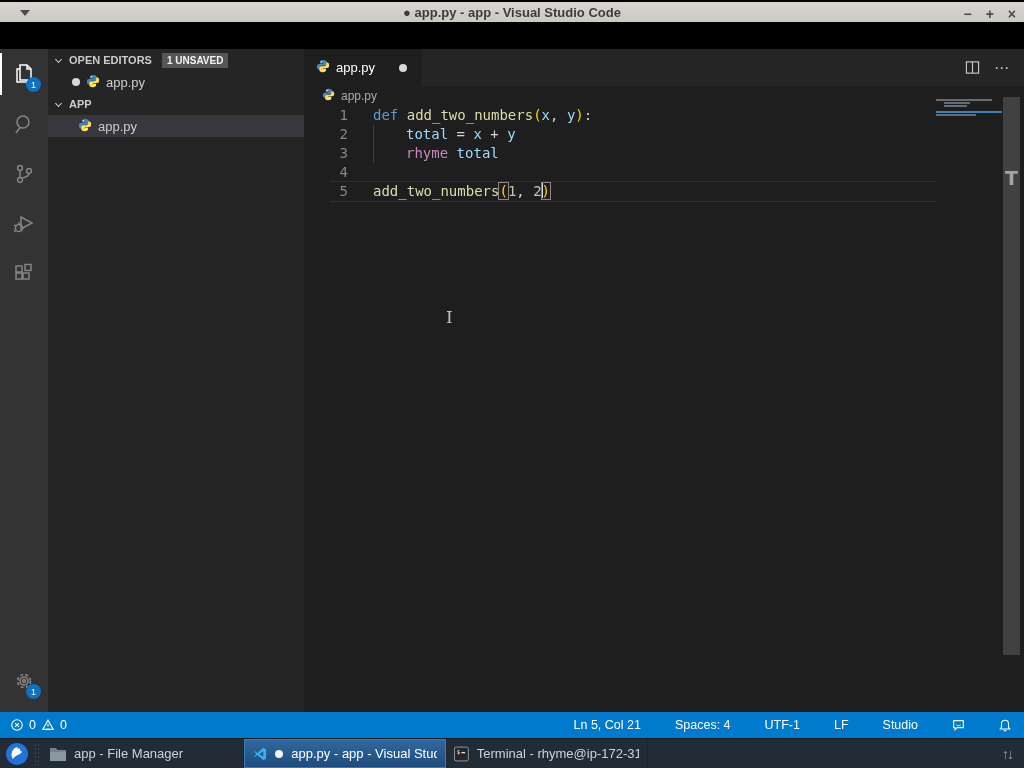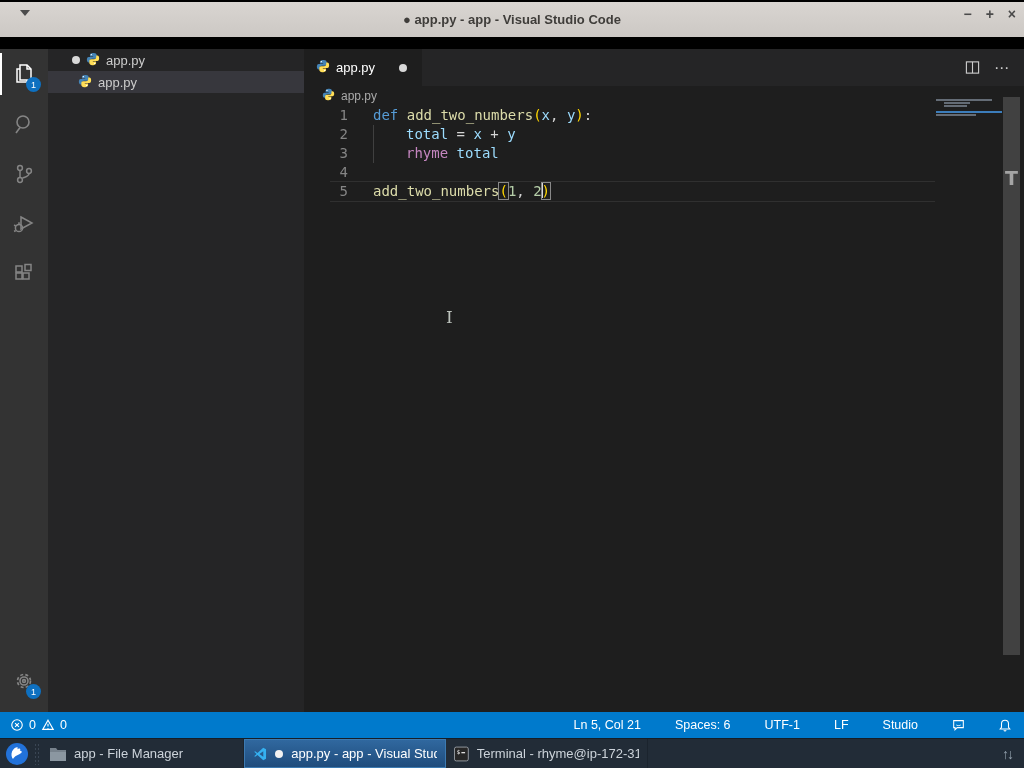--- a/index.html
+++ b/index.html
@@ -1,21 +1,21 @@
 <!DOCTYPE html>
 <html><head>
 <meta charset="utf-8">
 <style>
   * { margin:0; padding:0; box-sizing:border-box; }
   html,body { width:1024px; height:768px; overflow:hidden; background:#000; }
   body { font-family:"Liberation Sans","DejaVu Sans",sans-serif; }
   #desktop { position:relative; width:1024px; height:768px; background:#000; }
 
   
-  .titlebar { position:absolute; top:2px; left:0; width:1024px; height:35px;
+  .titlebar { position:absolute; top:2px; left:0; width:1024px; height:20px;
     background:linear-gradient(#d9d5d1,#ccc8c4); display:flex; align-items:center; }
   .win-menu-tri { position:absolute; left:20px; top:8px; width:0; height:0;
     border-left:5px solid transparent; border-right:5px solid transparent; border-top:6px solid #4c4c4c; }
   .win-title { flex:1; text-align:center; font-size:13px; font-weight:bold; color:#3f3d3a; }
   .win-controls { position:absolute; right:8px; top:0; height:23px; display:flex; gap:14px; align-items:center; }
   .win-btn { color:#4a4a4a; font-size:14px; font-weight:bold; line-height:1; cursor:default; }
   .menubar { position:absolute; top:25px; left:0; width:1024px; height:24px;
     background:#e2deda; display:flex; align-items:center; padding-left:8px; }
   .menu-item { font-size:13px; color:#2f2f2f; padding:3px 10px; }
 
@@ -159,34 +159,43 @@
               <circle cx="13" cy="13" r="4"></circle>
               <circle cx="13" cy="13" r="1.4"></circle>
           </svg>
           <span class="ab-badge">1</span>
         </div>
       </div>
     </div>
 
     <div class="sidebar">
 
+      <div class="sb-row sb-section">
+        <span class="chev down"></span>
+        <span>OPEN EDITORS</span>
+        <span class="badge-unsaved">1 UNSAVED</span>
+      </div>
 
       <div class="sb-row">
         <span class="dirty-dot"></span>
         <span>
           <svg width="14" height="14" viewBox="0 0 16 16">
             <path fill="#4584b6" d="M7.9 1C6 1 4.5 1.9 4.5 3.4v1.8h3.7v.6H3.1C1.6 5.8 1 7.2 1 8.9c0 1.6.6 3 2.1 3h1.3v-2c0-1.2 1-2.3 2.3-2.3h3.6c1 0 1.9-.9 1.9-2V3.4C12.2 2 10.8 1 9 1z"></path>
             <circle fill="#fff" cx="6.1" cy="3" r=".8"></circle>
             <path fill="#ffde57" d="M8.1 15c1.9 0 3.4-.9 3.4-2.4v-1.8H7.8v-.6h5.1c1.5 0 2.1-1.4 2.1-3.1 0-1.6-.6-3-2.1-3h-1.3v2c0 1.2-1 2.3-2.3 2.3H5.7c-1 0-1.9.9-1.9 2v2.2C3.8 14 5.2 15 7 15z"></path>
             <circle fill="#fff" cx="9.9" cy="13" r=".8"></circle>
           </svg>
         </span>
         <span class="sb-file-label">app.py</span>
       </div>
 
+      <div class="sb-row sb-section">
+        <span class="chev down"></span>
+        <span>APP</span>
+      </div>
 
       <div class="sb-row selected">
         <span style="width:30px"></span>
         <span>
           <svg width="14" height="14" viewBox="0 0 16 16">
             <path fill="#4584b6" d="M7.9 1C6 1 4.5 1.9 4.5 3.4v1.8h3.7v.6H3.1C1.6 5.8 1 7.2 1 8.9c0 1.6.6 3 2.1 3h1.3v-2c0-1.2 1-2.3 2.3-2.3h3.6c1 0 1.9-.9 1.9-2V3.4C12.2 2 10.8 1 9 1z"></path>
             <circle fill="#fff" cx="6.1" cy="3" r=".8"></circle>
             <path fill="#ffde57" d="M8.1 15c1.9 0 3.4-.9 3.4-2.4v-1.8H7.8v-.6h5.1c1.5 0 2.1-1.4 2.1-3.1 0-1.6-.6-3-2.1-3h-1.3v2c0 1.2-1 2.3-2.3 2.3H5.7c-1 0-1.9.9-1.9 2v2.2C3.8 14 5.2 15 7 15z"></path>
             <circle fill="#fff" cx="9.9" cy="13" r=".8"></circle>
           </svg>
@@ -263,21 +272,21 @@
         <span>0</span>
         <svg width="14" height="14" viewBox="0 0 16 16" fill="none" stroke="#ffffff" stroke-width="1.3">
           <path d="M8 2.5 14 13H2z"></path>
             <path d="M8 6.5v3.2M8 11.4v.8"></path>
         </svg>
         <span>0</span>
       </span>
     </div>
     <div class="st-right">
       <span class="st-item">Ln 5, Col 21</span>
-      <span class="st-item">Spaces: 6</span>
+      <span class="st-item">Spaces: 4</span>
       <span class="st-item">UTF-1</span>
       <span class="st-item">LF</span>
       <span class="st-item">Studio</span>
       <span class="st-ico">
         <svg width="15" height="14" viewBox="0 0 16 16" fill="none" stroke="#ffffff" stroke-width="1.2">
           <path d="M2.5 3h11v8h-7l-2.5 2.5V11h-1.5z"></path>
             <path d="M5.5 8c.7.9 4.3.9 5 0" stroke-width="1"></path>
         </svg>
       </span>
       <span class="st-ico" style="padding-right:12px;">

